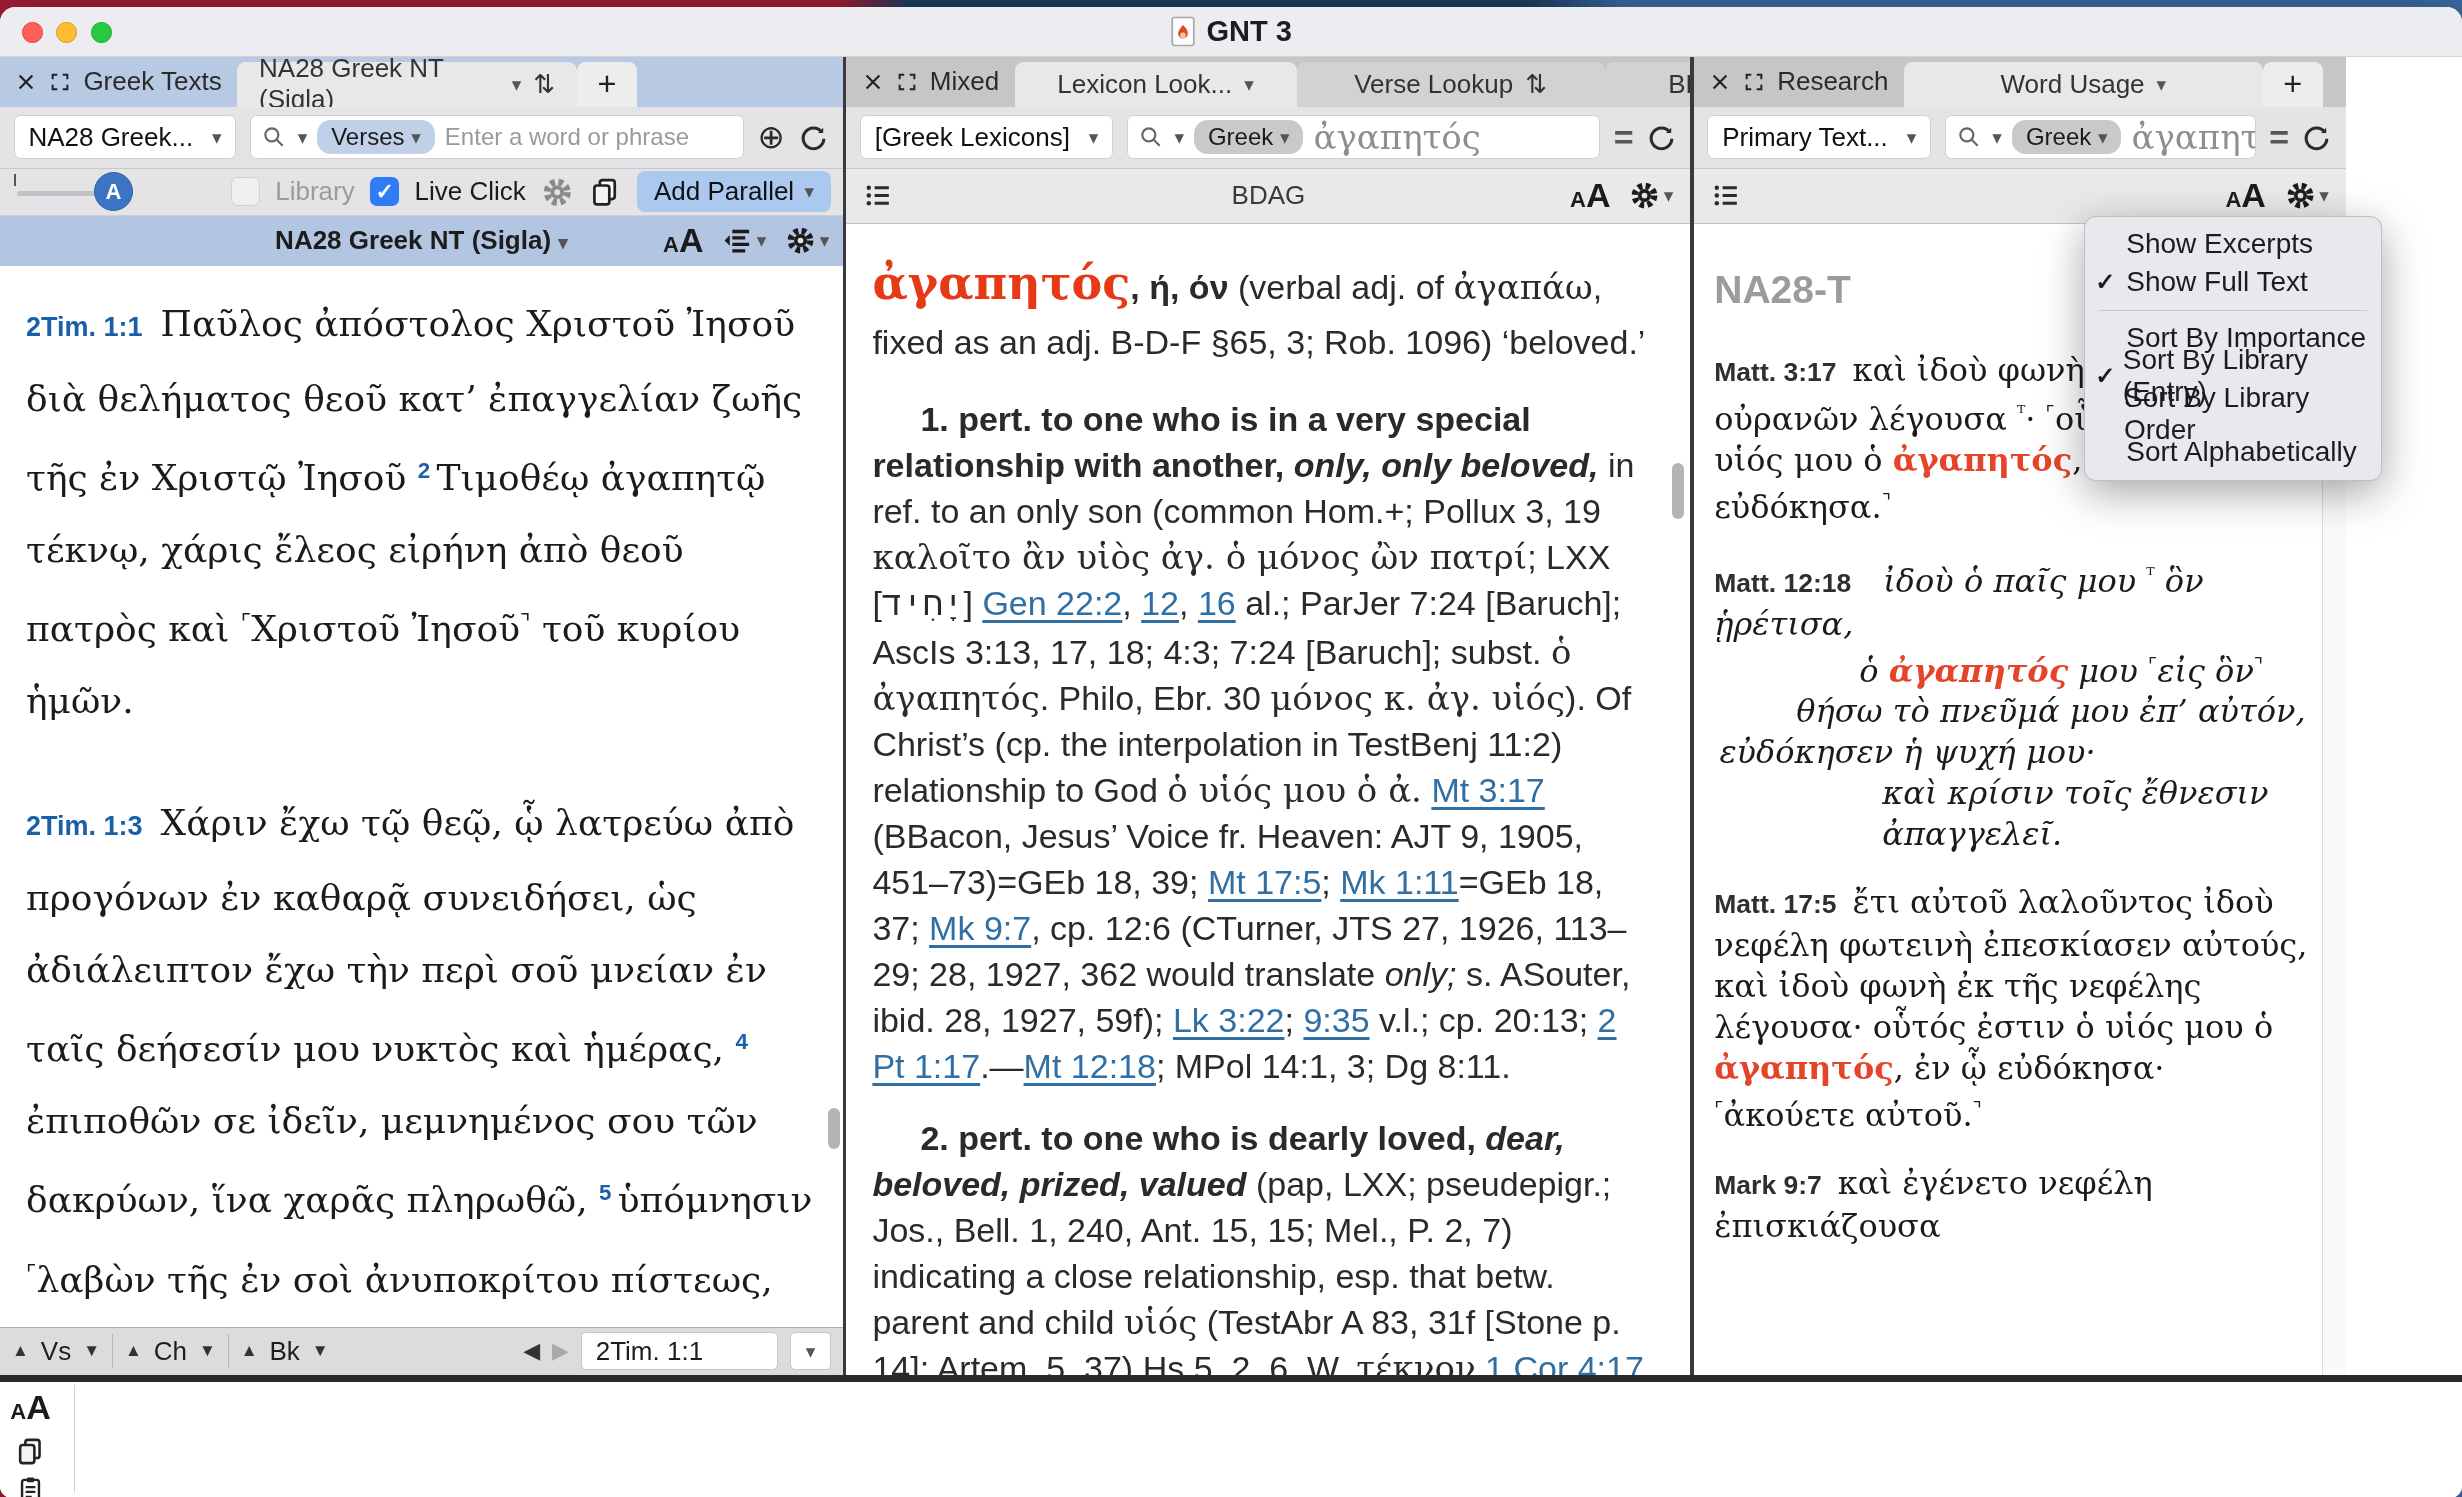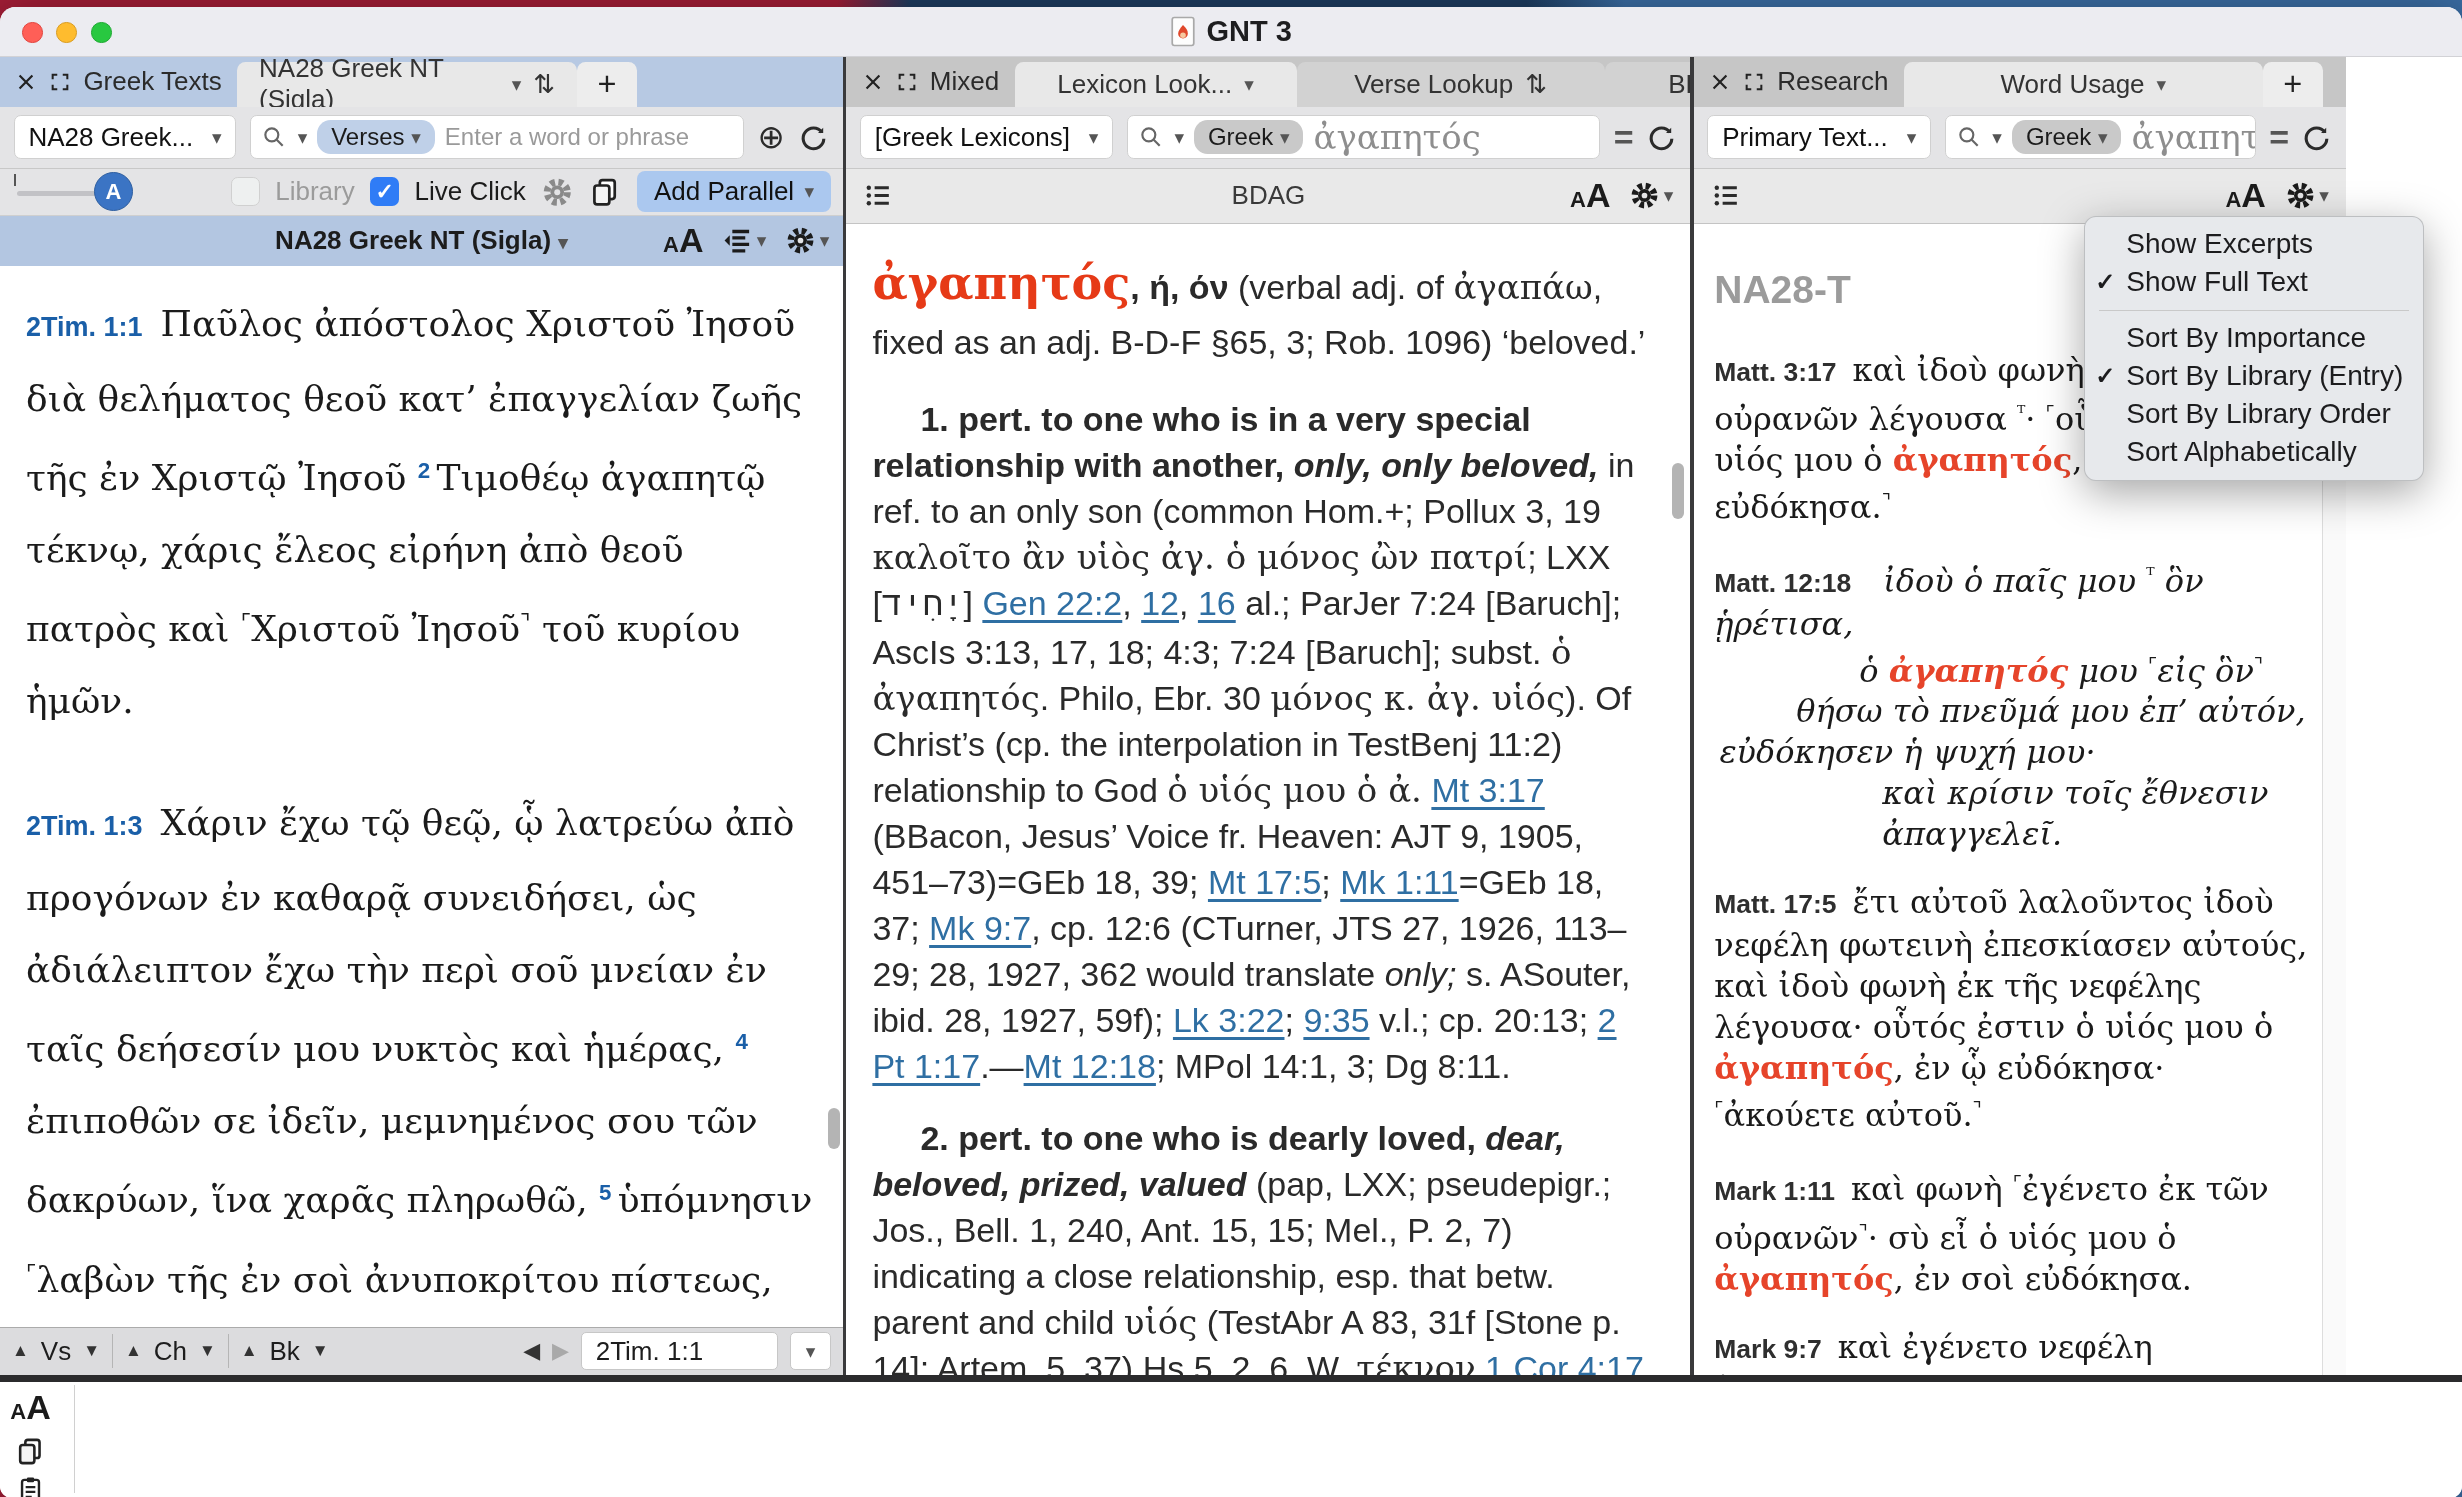--- a/index.html
+++ b/index.html
@@ -116,21 +116,21 @@
   .arrowbk{ color:#333; font-size:22px;} .arrowfw{ color:#a9a9a9; font-size:22px;}
   
   .darkline{ height:6.8px; background:#2b2b2d; flex:0 0 auto;}
   .footer{ flex:1 1 auto; background:#fff; position:relative; border-bottom:1.7px solid #9e9e9e;}
   .footer .col{ position:absolute; left:10.3px; top:6.8px; display:flex; flex-direction:column; gap:8.5px; align-items:center;}
   .footer .vline{ position:absolute; left:74px; top:3.4px; bottom:3.4px; width:0.9px; background:#d0d0d0;}
   
   .thumb{ position:absolute; width:12px; border-radius:6px; background:#b4b4b4;}
   .sbtrack{ position:absolute; right:0; top:112px; bottom:0; width:24px; background:#fafafa; border-left:0.9px solid #ddd;}
   
-  .menu{ position:absolute; left:2084px; top:209px; width:340px; background:#e7e9ec;
+  .menu{ position:absolute; left:2084px; top:209px; width:298px; background:#e7e9ec;
       border:0.9px solid rgba(0,0,0,.18); border-radius:12px; box-shadow:0 12px 43px rgba(0,0,0,.35);
       padding:8.5px 0; z-index:50;}
   .menu-item{ height:38px; display:flex; align-items:center; font-size:28px; color:#1c1c1e; padding:0 12px 0 10.3px;}
   .menu-item .chk{ width:31px; font-size:24px; font-weight:bold; text-align:left;}
   .menu-sep{ height:0.9px; background:#c9c9c9; margin:8.5px 13.7px;}
   .ic{ flex:0 0 auto; }
   svg{ display:block;}
 </style>
 </head>
 <body>
@@ -455,21 +455,20 @@
         <div id="right-verses">
             <div class="rverse"><span class="rref">Matt. 3:17</span> <span class="sg-gk">καὶ ἰδοὺ φωνὴ ἐκ τῶν οὐρανῶν λέγουσα </span><span class="sg-sig">ᵀ</span><span class="sg-gk">· </span><span class="sg-sig">⌜</span><span class="sg-gk">οὗτός ἐστιν ὁ υἱός μου ὁ </span><span class="sg-red">ἀγαπητός</span><span class="sg-gk">, ἐν ᾧ εὐδόκησα.</span><span class="sg-sig">⌝</span></div>
             <div class="rverse">
               <span class="pline" style="padding-left: 0px;"><span class="rref">Matt. 12:18</span> <span class="sg-gki">ἰδοὺ ὁ παῖς μου </span><span class="sg-sig">ᵀ</span><span class="sg-gki"> ὃν ᾑρέτισα,</span></span>
               <span class="pline" style="padding-left: 145px;"><span class="sg-gki">ὁ </span><span class="sg-redi">ἀγαπητός</span><span class="sg-gki"> μου </span><span class="sg-sig">⌜</span><span class="sg-gki">εἰς ὃν</span><span class="sg-sig">⌝</span></span>
               <span class="pline" style="padding-left: 82px;"><span class="sg-gki">θήσω τὸ πνεῦμά μου ἐπ’ αὐτόν,</span></span>
               <span class="pline" style="padding-left: 5.1px;"><span class="sg-gki">εὐδόκησεν ἡ ψυχή μου·</span></span>
               <span class="pline" style="padding-left: 168px;"><span class="sg-gki">καὶ κρίσιν τοῖς ἔθνεσιν ἀπαγγελεῖ.</span></span>
             </div>
             <div class="rverse"><span class="rref">Matt. 17:5</span> <span class="sg-gk">ἔτι αὐτοῦ λαλοῦντος ἰδοὺ νεφέλη φωτεινὴ ἐπεσκίασεν αὐτούς, καὶ ἰδοὺ φωνὴ ἐκ τῆς νεφέλης λέγουσα· οὗτός ἐστιν ὁ υἱός μου ὁ </span><span class="sg-red">ἀγαπητός</span><span class="sg-gk">, ἐν ᾧ εὐδόκησα· </span><span class="sg-sig">⌜</span><span class="sg-gk">ἀκούετε αὐτοῦ.</span><span class="sg-sig">⌝</span></div>
-            <div class="rverse"><span class="rref">Mark 1:11</span> <span class="sg-gk">καὶ φωνὴ </span><span class="sg-sig">⌜</span><span class="sg-gk">ἐγένετο ἐκ τῶν οὐρανῶν</span><span class="sg-sig">⌝</span><span class="sg-gk">· σὺ εἶ ὁ υἱός μου ὁ </span><span class="sg-red">ἀγαπητός</span><span class="sg-gk">, ἐν σοὶ εὐδόκησα.</span></div>
             <div class="rverse"><span class="rref">Mark 9:7</span> <span class="sg-gk">καὶ ἐγένετο νεφέλη ἐπισκιάζουσα </span></div>
           </div>
         <div class="sbtrack" style="top:0">
           <div class="thumb" style="right:6px; top:12px; height:63px; background:#a8a8a8;"></div>
         </div>
       </div>
     </div>
   </div>
 
   <div class="darkline"></div>

